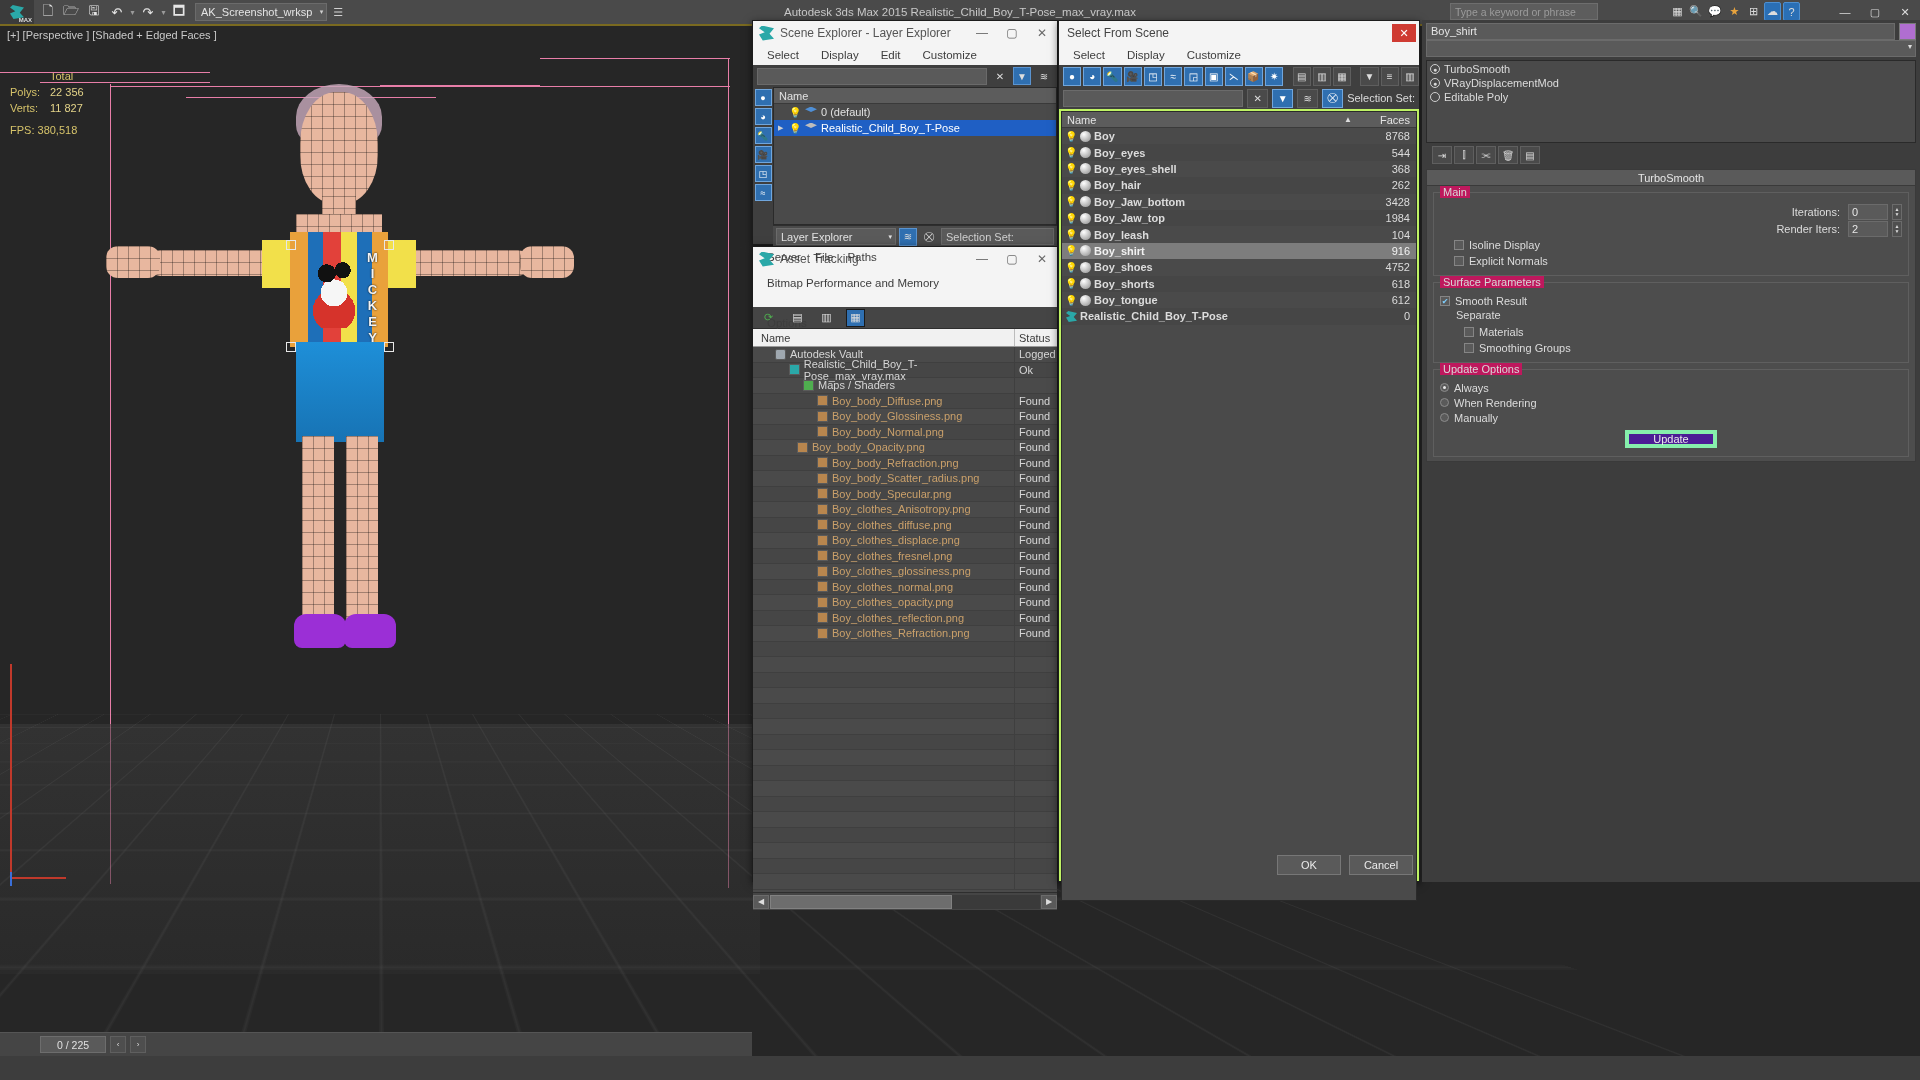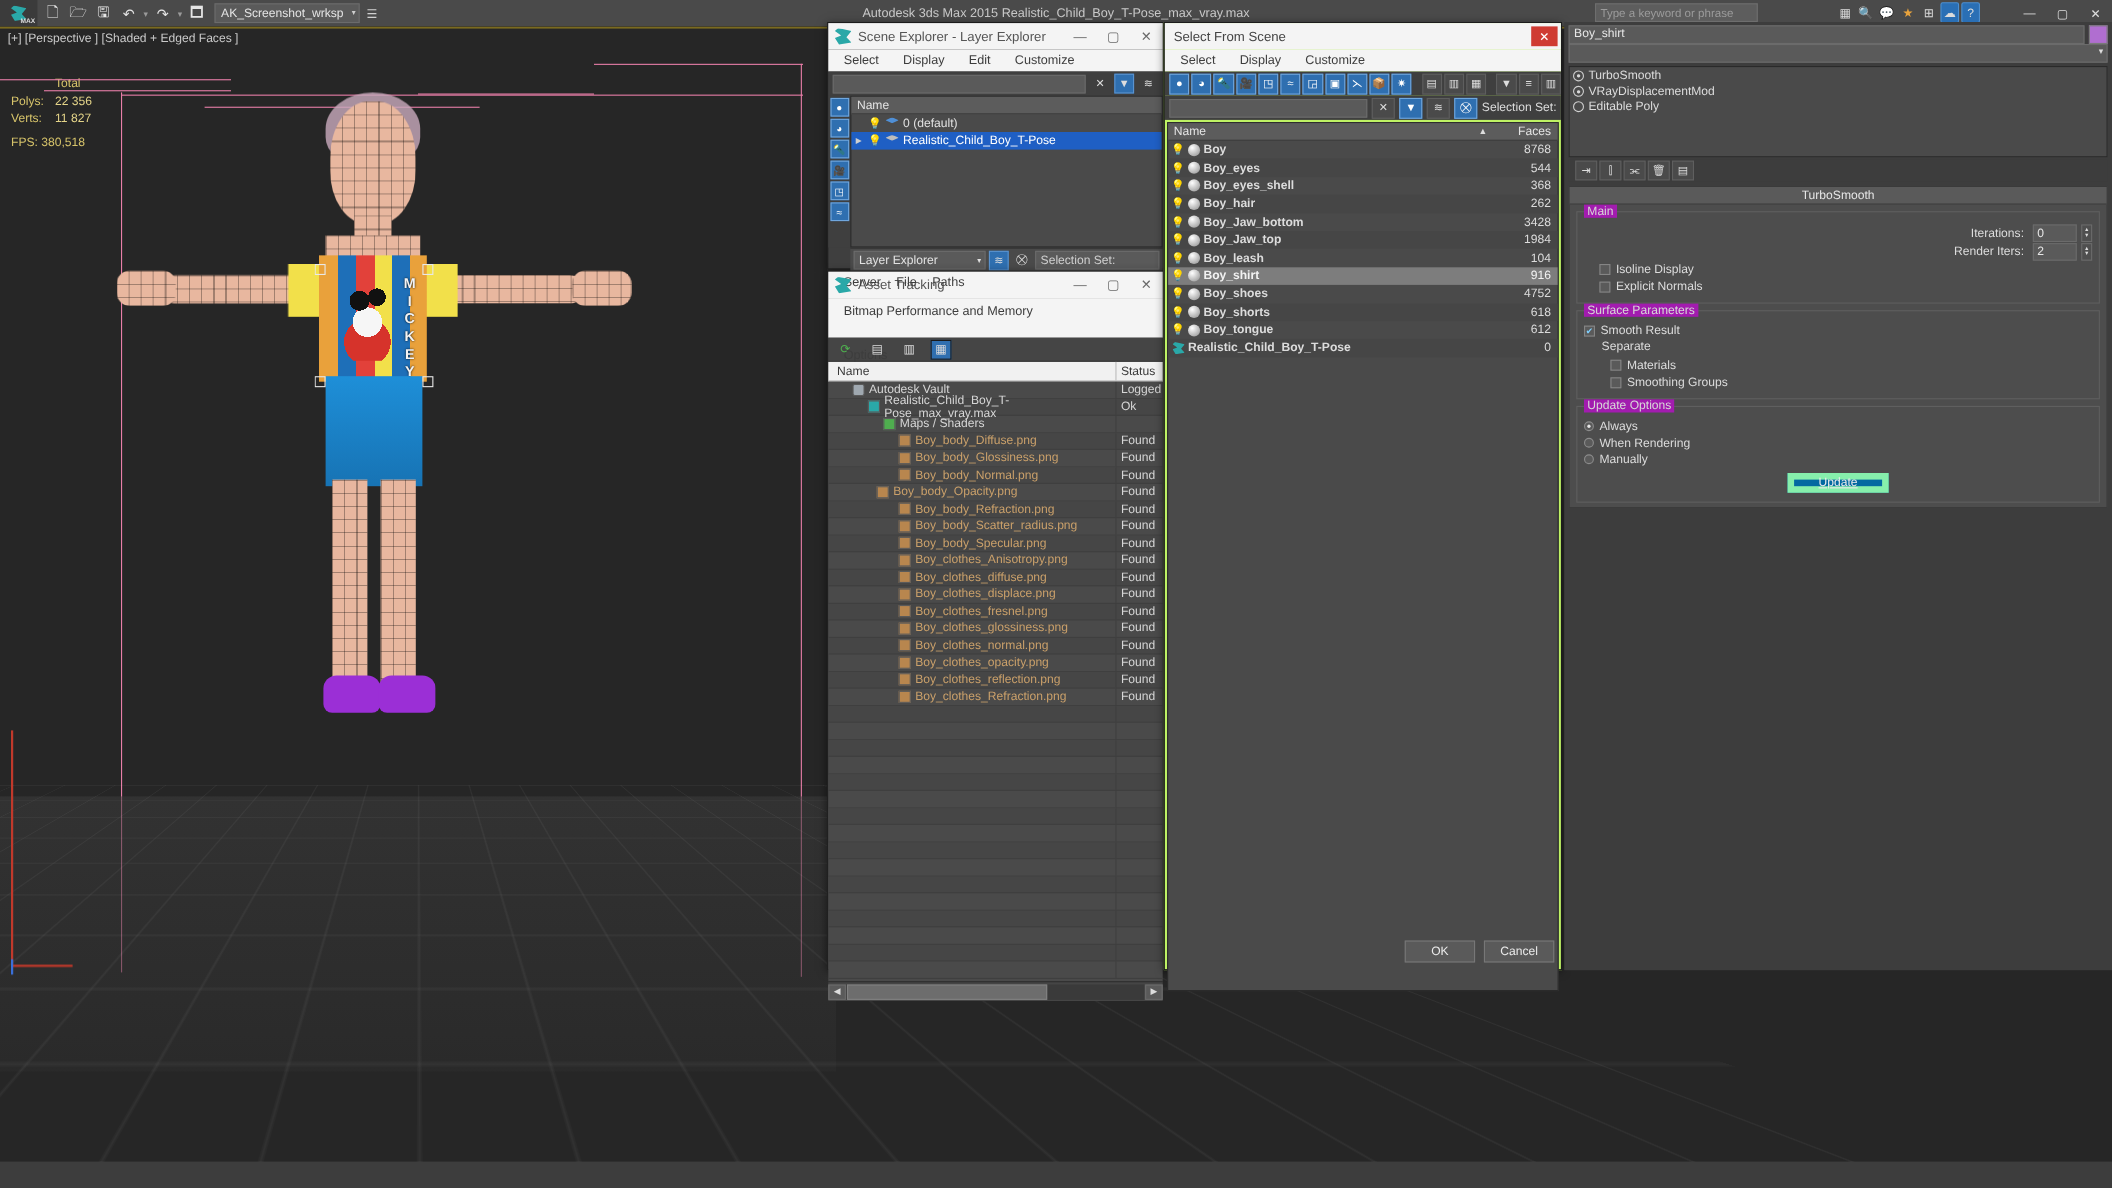--- a/index.html
+++ b/index.html
@@ -254,40 +254,40 @@
   .eyeico { width:10px; height:10px; border-radius:50%; border:1px solid #cfcfcf;
      display:flex; align-items:center; justify-content:center; font-size:7px; color:#d8d8d8;}
   .cp-stackbar { margin:2px 4px 0 4px; height:20px; background:#3d3d3d;
      display:flex; align-items:center; gap:2px; padding-left:6px;}
   .cp-sb { width:20px; height:18px; background:#4a4a4a; border:1px solid #5f5f5f;
      display:flex; align-items:center; justify-content:center; font-size:10px; color:#ddd;}
   .rollout { margin:4px 4px 0 4px; background:#4d4d4d; border:1px solid #3a3a3a;}
   .rollout-h { height:16px; background:#5a5a5a; display:flex; align-items:center;
      justify-content:center; font-size:11px; color:#e6e6e6; border-bottom:1px solid #3a3a3a;}
   .grp { margin:6px 6px 4px 6px; border:1px solid #5f5f5f; position:relative; padding:10px 6px 6px 6px;}
-  .grp-t { position:absolute; top:-7px; left:6px; background:#a21caf; padding:0 3px;
+  .grp-t { position:absolute; top:-7px; left:6px; background:#be185d; padding:0 3px;
      font-size:11px; color:#d8d8d8;}
   .frow { display:flex; align-items:center; font-size:11px; color:#dcdcdc; height:17px; gap:4px;}
   .frow .lbl { flex:1; text-align:right; padding-right:4px;}
   .spin { width:40px; height:16px; background:#5a5a5a; border:1px solid #6b6b6b;
      font-size:11px; color:#e6e6e6; padding-left:3px; display:flex; align-items:center;}
   .spin-ar { width:10px; height:16px; background:#4f4f4f; border:1px solid #6b6b6b;
      display:flex; flex-direction:column; align-items:center; justify-content:center;
      font-size:5px; color:#ddd; line-height:5px;}
   .cbrow { display:flex; align-items:center; gap:5px; font-size:11px; color:#dcdcdc; height:16px;}
   .cb { width:10px; height:10px; background:#5a5a5a; border:1px solid #858585;
      display:flex; align-items:center; justify-content:center; font-size:8px; color:#e8e8e8;}
   .rbrow { display:flex; align-items:center; gap:5px; font-size:11px; color:#dcdcdc; height:15px;}
   .rb { width:9px; height:9px; border-radius:50%; border:1px solid #8c8c8c; background:#5a5a5a;
      position:relative;}
   .rb.on:after { content:""; position:absolute; left:2px; top:2px; width:3px; height:3px;
      border-radius:50%; background:#e8e8e8;}
-  .upd-btn { margin:5px auto 2px auto; width:92px; height:18px; background:#0369a1;
-     border:6px solid #86efac; font-size:11px; color:#eaeaea; display:flex;
-     align-items:center; justify-content:center;text-decoration:underline;}
+  .upd-btn { margin:5px auto 2px auto; width:92px; height:18px; background:#4c1d95;
+     border:4px solid #86efac; font-size:11px; color:#eaeaea; display:flex;
+     align-items:center; justify-content:center;}
 </style>
 </head>
 <body>
 
 <div id="root">
 
   <div class="topbar">
     <div class="maxlogo">
       <div class="teal"></div>
       <span class="mx">MAX</span>
@@ -377,20 +377,25 @@
       <div class="legL skin wire"></div>
       <div class="legR skin wire"></div>
       <div class="shoeL wire"></div>
       <div class="shoeR wire"></div>
       <div class="selbox" style="left:136px; top:186px;"></div>
       <div class="selbox" style="left:234px; top:186px;"></div>
       <div class="selbox" style="left:136px; top:288px;"></div>
       <div class="selbox" style="left:234px; top:288px;"></div>
     </div>
 
+    <div class="timebar">
+      <div class="timeslider">0 / 225</div>
+      <div class="arrowbtn">‹</div>
+      <div class="arrowbtn">›</div>
+    </div>
   </div>
 
   <div class="win" id="sceneExplorer">
     <div class="win-title">
       <div class="ico"></div>
       <span>Scene Explorer - Layer Explorer</span>
       <div class="win-ctl">
         <div>—</div>
         <div>▢</div>
         <div>✕</div>

